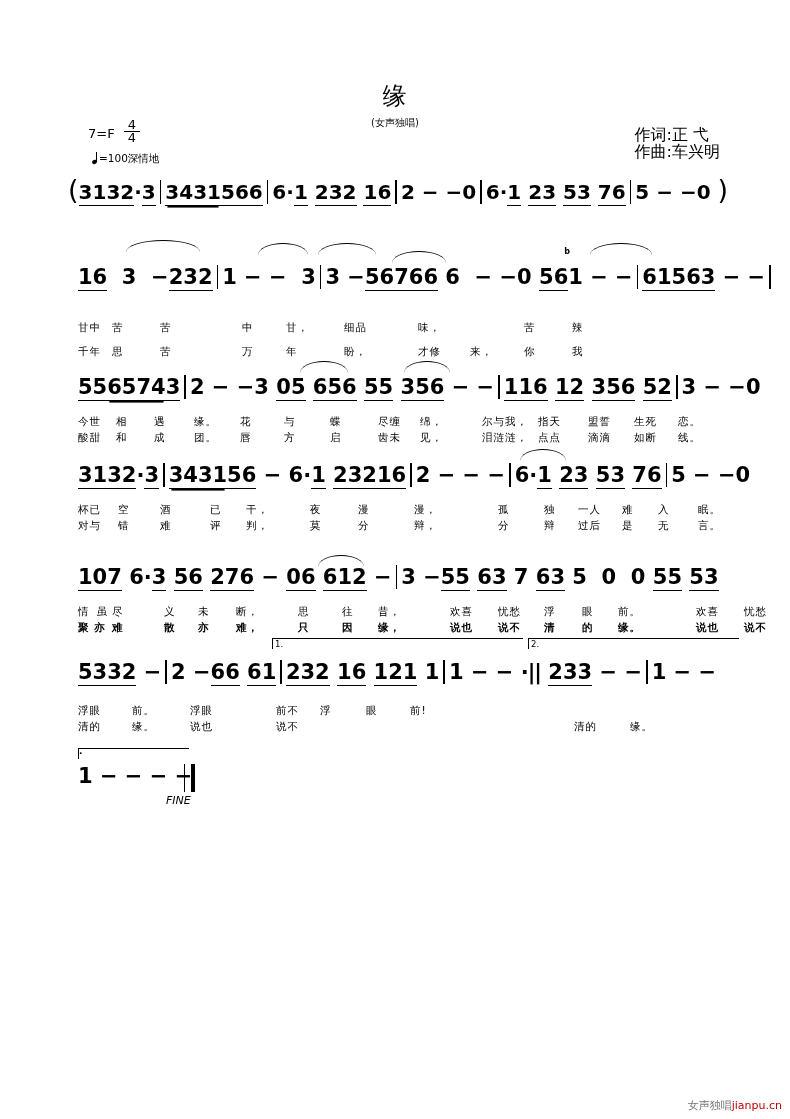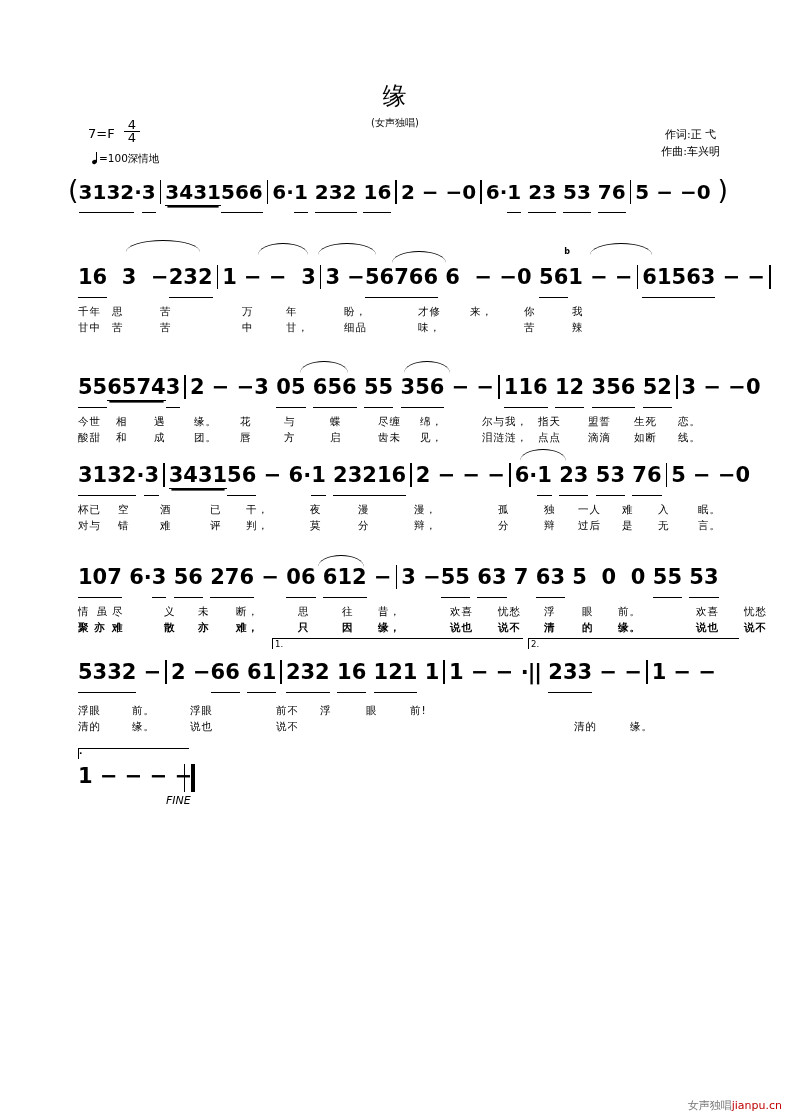--- a/index.html
+++ b/index.html
@@ -37,23 +37,23 @@
     left: 0;
     width: 790px;
     text-align: center;
     font-size: 10px;
     color: #111;
   }
   .credits {
     position: absolute;
     right: 70px;
     top: 126px;
-    font-size: 11px;
+    font-size: 16px;
     line-height: 17px;
-    text-align: center;
+    text-align: left;
   }
   .keysig {
     position: absolute;
     left: 88px;
     top: 126px;
     font-size: 13px;
   }
   .meter {
     position: absolute;
     left: 124px;
@@ -118,21 +118,21 @@
     position: absolute;
     left: 78px;
     width: 700px;
     font-size: 10.5px;
     white-space: nowrap;
     letter-spacing: 0px;
   }
   .lyr span { display: inline-block; }
 
   
-  .ul1 { border-bottom: 1.6px solid #000; padding-bottom: 8px; }
+  .ul1 { border-bottom: 1.6px solid #000; padding-bottom: 1px; }
   .ul2 { border-bottom: 1.6px solid #000; padding-bottom: 1px; box-shadow: 0 4px 0 -2.4px #000; }
 
   .bar { display:inline-block; width:1.6px; background:#000; height:24px; vertical-align:-5px; margin:0 4px; }
 
   
   .ending {
     position: absolute;
     border-left: 1.6px solid #000;
     border-top: 1.6px solid #000;
     height: 10px;
@@ -232,21 +232,21 @@
     <div class="slur" style="left:126px; top:-25px; width:74px;"></div>
     <div class="slur" style="left:258px; top:-22px; width:50px;"></div>
     <div class="slur" style="left:318px; top:-22px; width:58px;"></div>
     <div class="slur" style="left:392px; top:-14px; width:54px;"></div>
     <div class="slur" style="left:590px; top:-22px; width:62px;"></div>
 
     <div class="notes">
       <span class="ul1">16</span>&nbsp;&nbsp;<span>3</span>&nbsp;&nbsp;−<span class="ul1">232</span><span class="bar"></span><span>1</span>&nbsp;−&nbsp;−&nbsp;&nbsp;<span>3</span><span class="bar"></span><span>3</span>&nbsp;−<span class="ul1">56766</span>&nbsp;<span>6</span>&nbsp;&nbsp;−&nbsp;−<span>0</span>&nbsp;<span class="ul1">56</span><span style="position:relative;">1<sub style="position:absolute;top:-18px;left:-4px;font-size:8px;">b</sub></span>&nbsp;−&nbsp;−<span class="bar"></span><span class="ul1">61563</span>&nbsp;−&nbsp;−<span class="bar"></span>
     </div>
     <div class="lyr" style="top:40px; letter-spacing:1px;">
-      <span style="width:34px;">千年</span><span style="width:48px;">思</span><span style="width:82px;">苦</span><span style="width:44px;">万</span><span style="width:58px;">年</span><span style="width:74px;">盼，</span><span style="width:52px;">才修</span><span style="width:54px;">来，</span><span style="width:48px;">你</span><span>我</span>
+      <span style="width:34px;margin-top:40px;">千年</span><span style="width:48px;">思</span><span style="width:82px;">苦</span><span style="width:44px;">万</span><span style="width:58px;">年</span><span style="width:74px;">盼，</span><span style="width:52px;">才修</span><span style="width:54px;">来，</span><span style="width:48px;">你</span><span>我</span>
     </div>
     <div class="lyr" style="top:56px; letter-spacing:1px;">
       <span style="width:34px;">甘中</span><span style="width:48px;">苦</span><span style="width:82px;">苦</span><span style="width:44px;">中</span><span style="width:58px;">甘，</span><span style="width:74px;">细品</span><span style="width:52px;">味，</span><span style="width:54px;"></span><span style="width:48px;">苦</span><span>辣</span>
     </div>
   </div>
 
   <div class="row" style="top:375px;">
     <div class="slur" style="left:300px; top:-14px; width:48px;"></div>
     <div class="slur" style="left:404px; top:-14px; width:46px;"></div>
 

